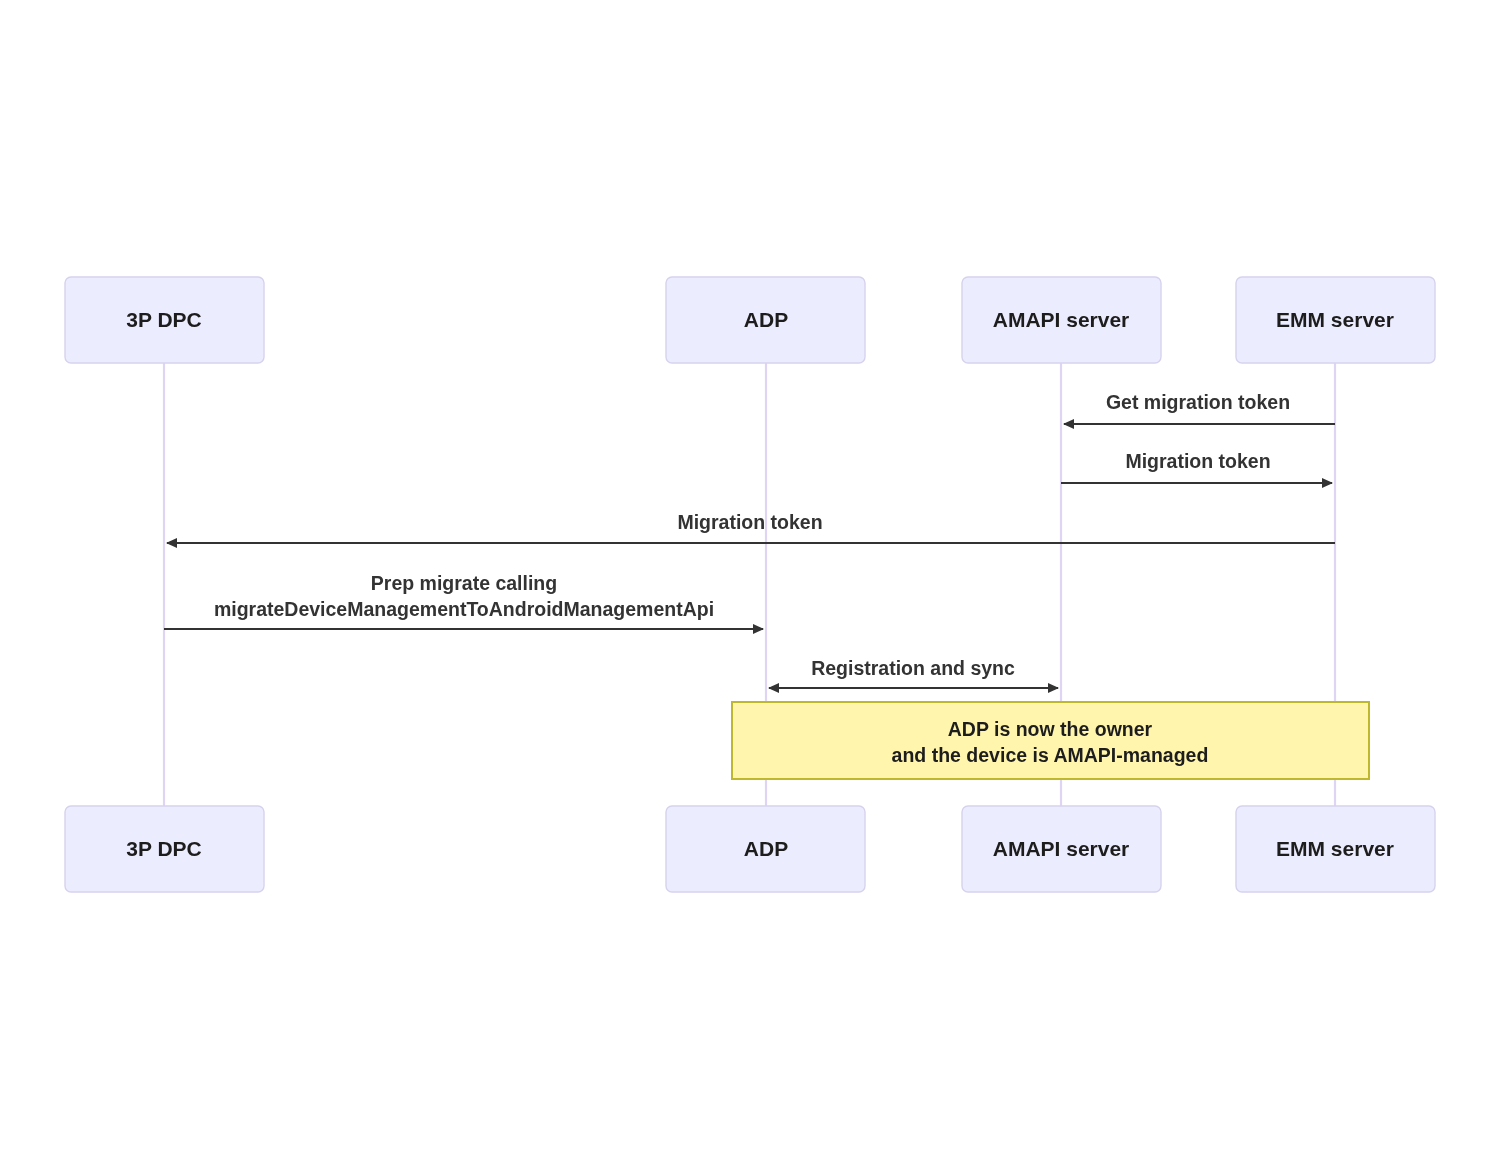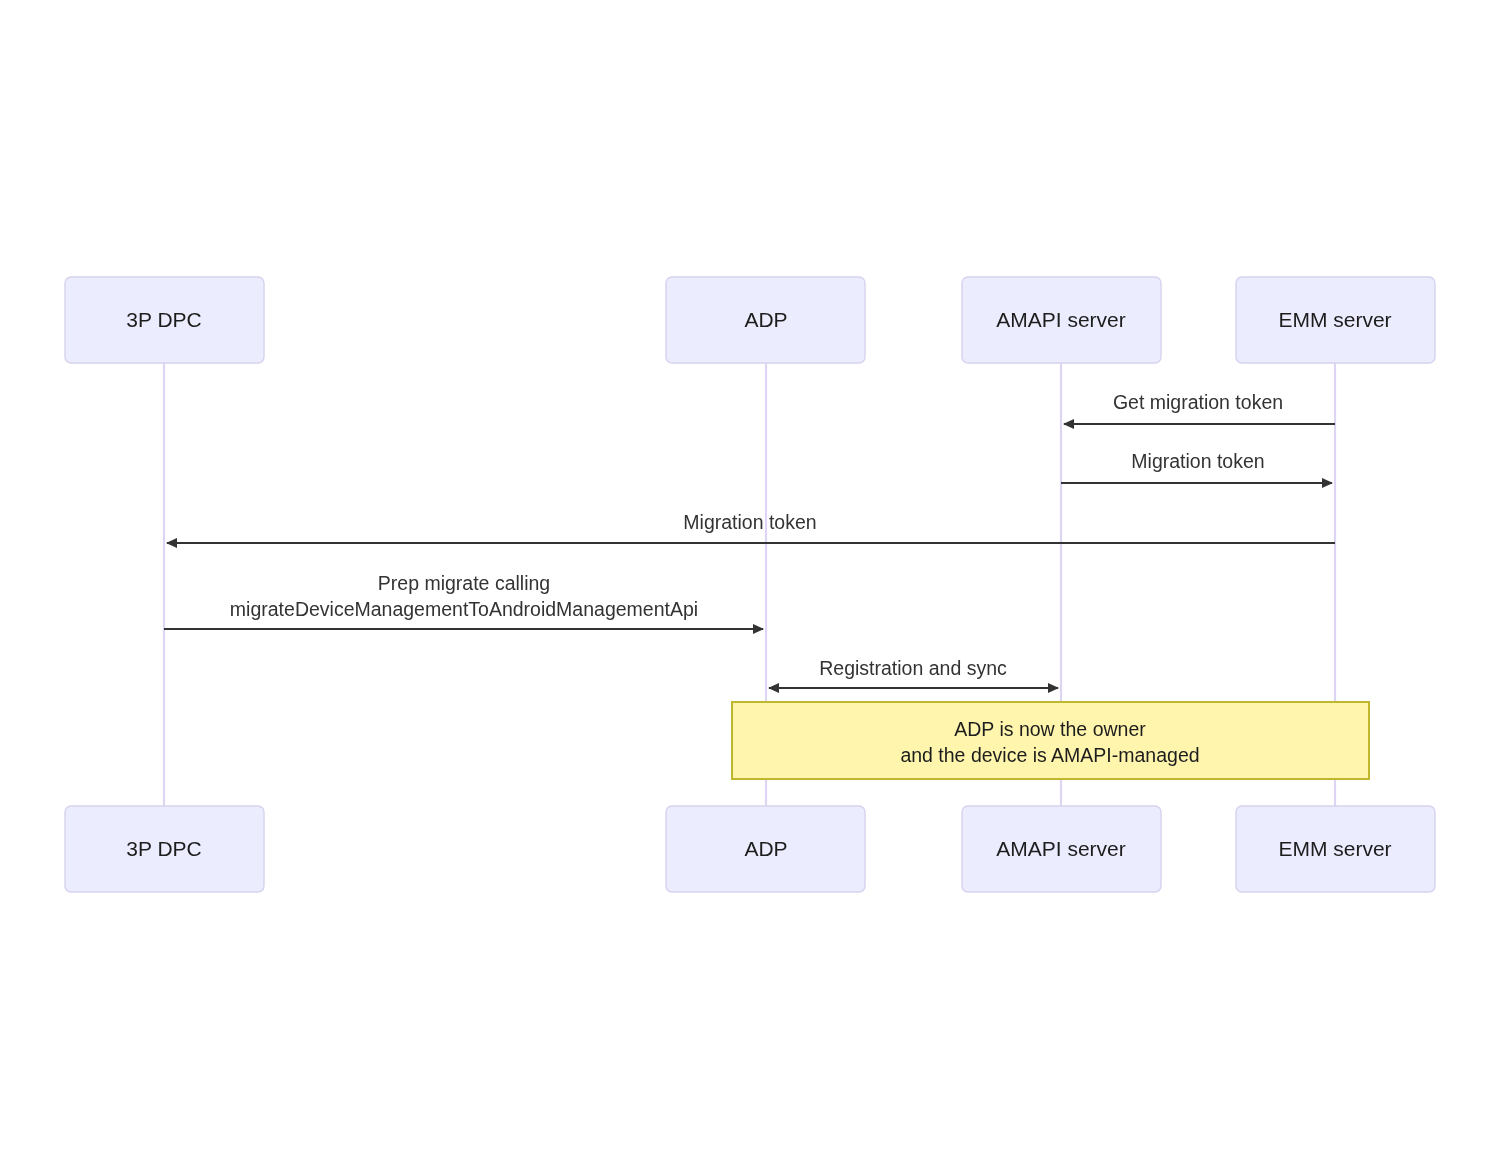--- a/index.html
+++ b/index.html
@@ -10,20 +10,21 @@
   body {
     width: 1500px;
     height: 1169px;
     font-family: "Liberation Sans", sans-serif;
     position: relative;
     overflow: hidden;
   }
   #diagram-root {
     position: absolute;
     inset: 0;
+    font-weight: bold;
   }
   svg.seq-canvas {
     position: absolute;
     top: 0;
     left: 0;
     width: 1500px;
     height: 1169px;
     display: block;
   }
   .actor-box-rect {

